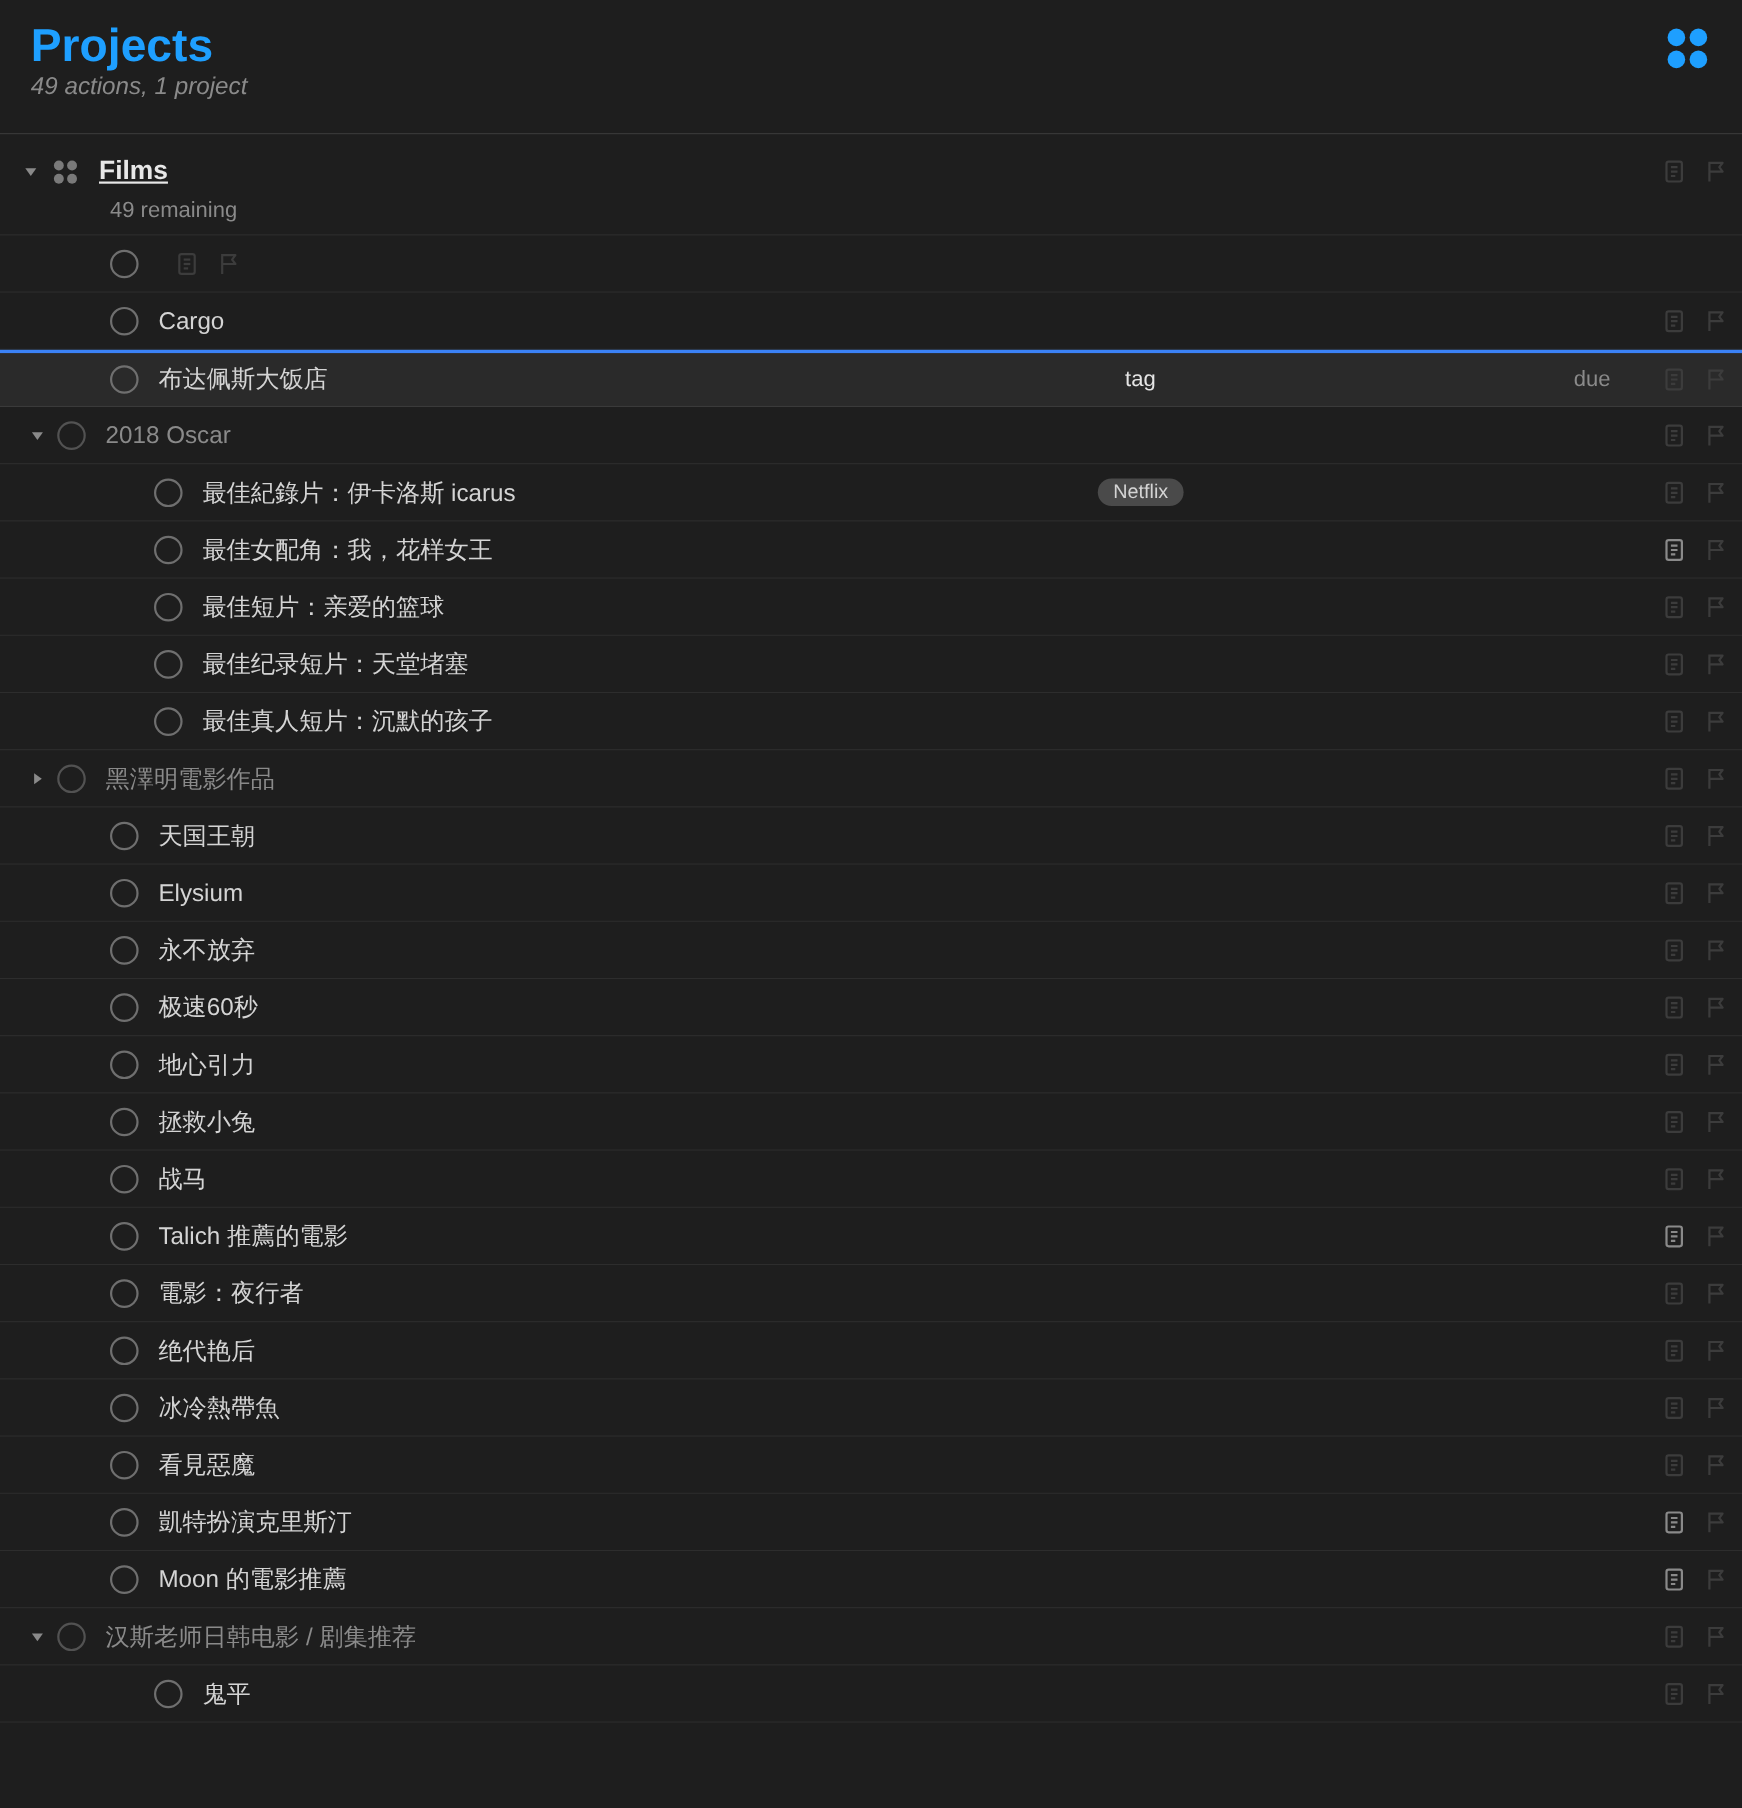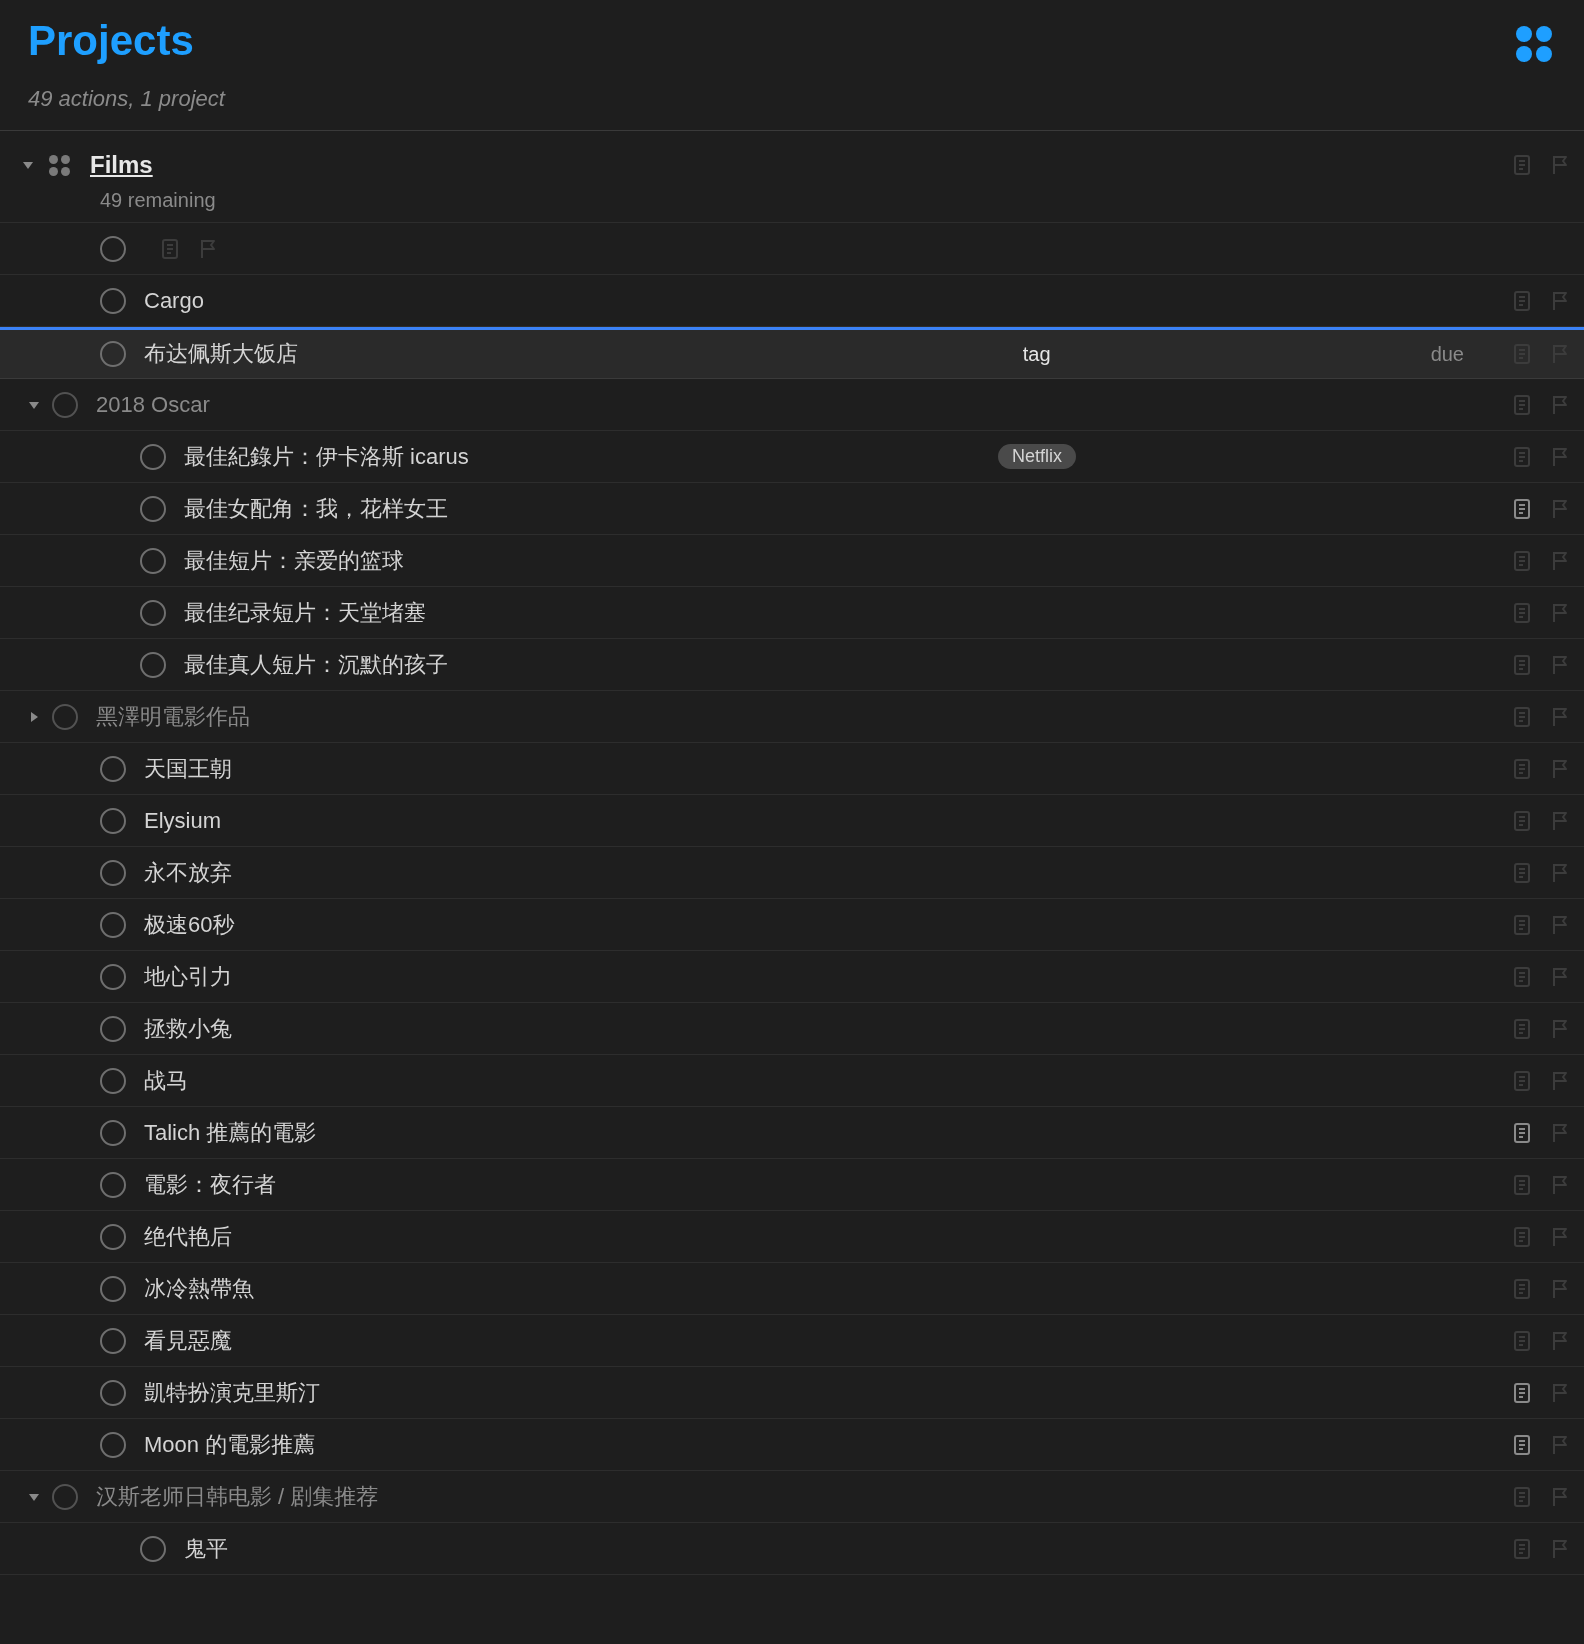--- a/index.html
+++ b/index.html
@@ -6,38 +6,38 @@
   body {
     background: #1e1e1e;
     color: #d4d4d4;
     font-family: -apple-system, BlinkMacSystemFont, "Segoe UI", Helvetica, Arial, sans-serif;
     font-size: 17px;
     width: 1584px;
     height: 1644px;
     overflow: hidden;
   }
   .header {
-    padding: 20px 28px 18px 28px;
+    padding: 20px 28px 30px 28px;
     display: flex;
     justify-content: space-between;
     align-items: flex-start;
     border-bottom: 1px solid #3a3a3a;
   }
   .header-left {}
   .title {
     color: #1e9fff;
     font-size: 42px;
     font-weight: 700;
     line-height: 1;
   }
   .subtitle {
     color: #8a8a8a;
     font-size: 22px;
     font-style: italic;
-    margin-top: 24px;
+    margin-top: 3px;
   }
   .view-icon {
     display: flex;
     flex-wrap: wrap;
     width: 40px;
     height: 40px;
     gap: 4px;
     align-content: flex-start;
     margin-top: 6px;
   }

